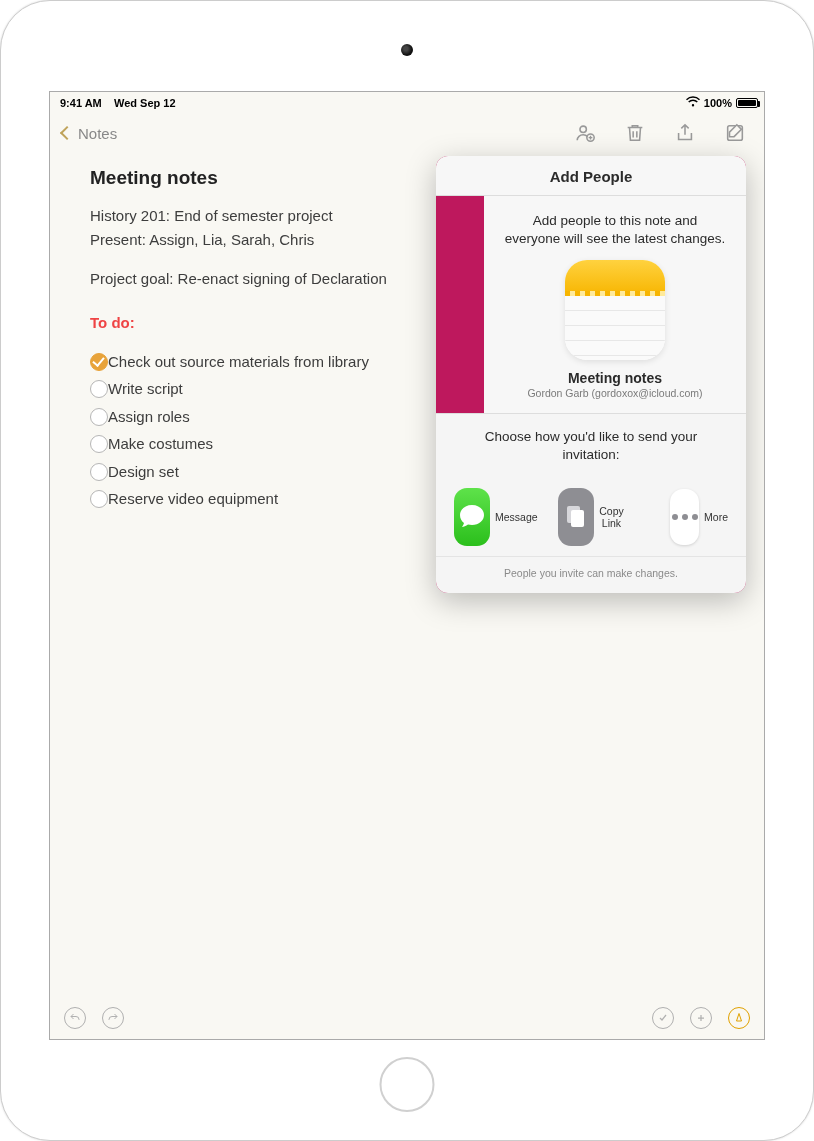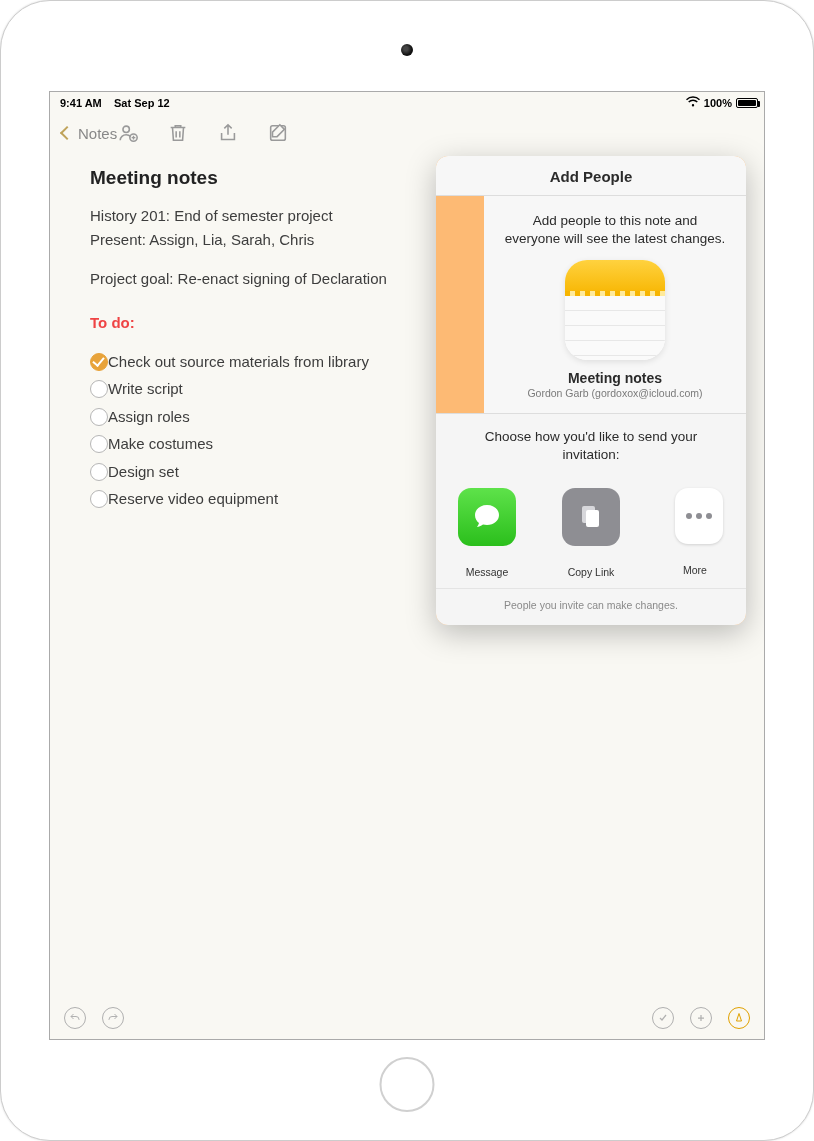--- a/index.html
+++ b/index.html
@@ -70,20 +70,21 @@
     display: inline-block; vertical-align: middle;
   }
   .battery-body::after {
     content: ""; position: absolute; right: -3px; top: 2px; width: 2px; height: 6px; background: #000; border-radius: 0 1px 1px 0;
   }
   .battery-fill { position: absolute; left: 1px; top: 1px; bottom: 1px; right: 1px; background: #000; border-radius: 1px; }
 
   
   .navbar {
     display: flex;
+    justify-content: space-between;
     align-items: center;
     height: 42px;
     padding: 0 8px;
   }
   .nav-left { display: flex; align-items: center; color: #e0a100; }
   .chev {
     width: 10px; height: 10px; border-left: 2px solid #bfa35a; border-bottom: 2px solid #bfa35a;
     transform: rotate(45deg); margin-right: 6px; margin-left: 4px;
   }
   .nav-back-label { font-size: 15px; color: #888; }
@@ -138,21 +139,21 @@
     display: flex; align-items: center; justify-content: center; font-size: 11px; color: #b0b0b0;
   }
   .bb-icon.gold { border-color: #e0a100; color: #e0a100; }
 
   
   .popover {
     position: absolute;
     top: 64px;
     right: 18px;
     width: 310px;
-    background: #fdba74;
+    background: #be185d;
     border-radius: 12px;
     box-shadow: 0 8px 30px rgba(0,0,0,0.25);
     overflow: hidden;
     font-size: 13px;
     color: #2b2b2b;
   }
   .popover::before {
     content: "";
     position: absolute;
     top: -10px;
@@ -193,21 +194,21 @@
 
   .popover-divider { height: 1px; background: #ddd; }
 
   .invite-section { padding: 14px 16px 10px; text-align: center; background: #f5f5f5; }
   .invite-prompt { font-size: 13.5px; line-height: 1.3; margin-bottom: 24px; padding: 0 18px;}
 
   .share-grid {
     display: flex; justify-content: space-between; padding: 0 2px;
   }
   .share-item {
-    width: 66px; display: flex; flex-direction: column; align-items: center; gap: 20px;
+    width: 66px; display: flex; flex-direction: row; align-items: center; gap: 5px;
     cursor: pointer;
   }
   .share-icon {
     width: 58px; height: 58px; border-radius: 13px; display: flex; align-items: center; justify-content: center;
   }
   .share-icon.message { background: linear-gradient(180deg, #5ee24a, #2bbf1c); }
   .share-icon.mail { background: linear-gradient(180deg, #36b6ff, #1477f0); }
   .share-icon.copy { background: #8e8e93; }
   .share-icon.more {
     background: #fff; border-radius: 13px; box-shadow: 0 1px 3px rgba(0,0,0,0.15);
@@ -230,21 +231,21 @@
 <div class="device">
   <div class="camera"></div>
   <div class="home-button"></div>
 
   <div class="screen">
 
     <div class="status-bar">
       <div>
         <span>9:41 AM</span>
         <span>&nbsp;&nbsp;</span>
-        <span>Sat Sep 12</span>
+        <span>Wed Sep 12</span>
       </div>
       <div class="status-right">
         <span class="wifi-icon">
           <svg width="14" height="12" viewBox="0 0 14 12">
               <path d="M7 10.5a1.2 1.2 0 100-2.4 1.2 1.2 0 000 2.4zM3.2 6.4a5.5 5.5 0 017.6 0l1-1a7 7 0 00-9.6 0l1 1zM1 4.2a8.6 8.6 0 0112 0l1-1a10 10 0 00-14 0l1 1z" fill="#000"></path>
             </svg>
         </span>
         <span>100%</span>
         <span class="battery-body">
             <span class="battery-fill"></span>

